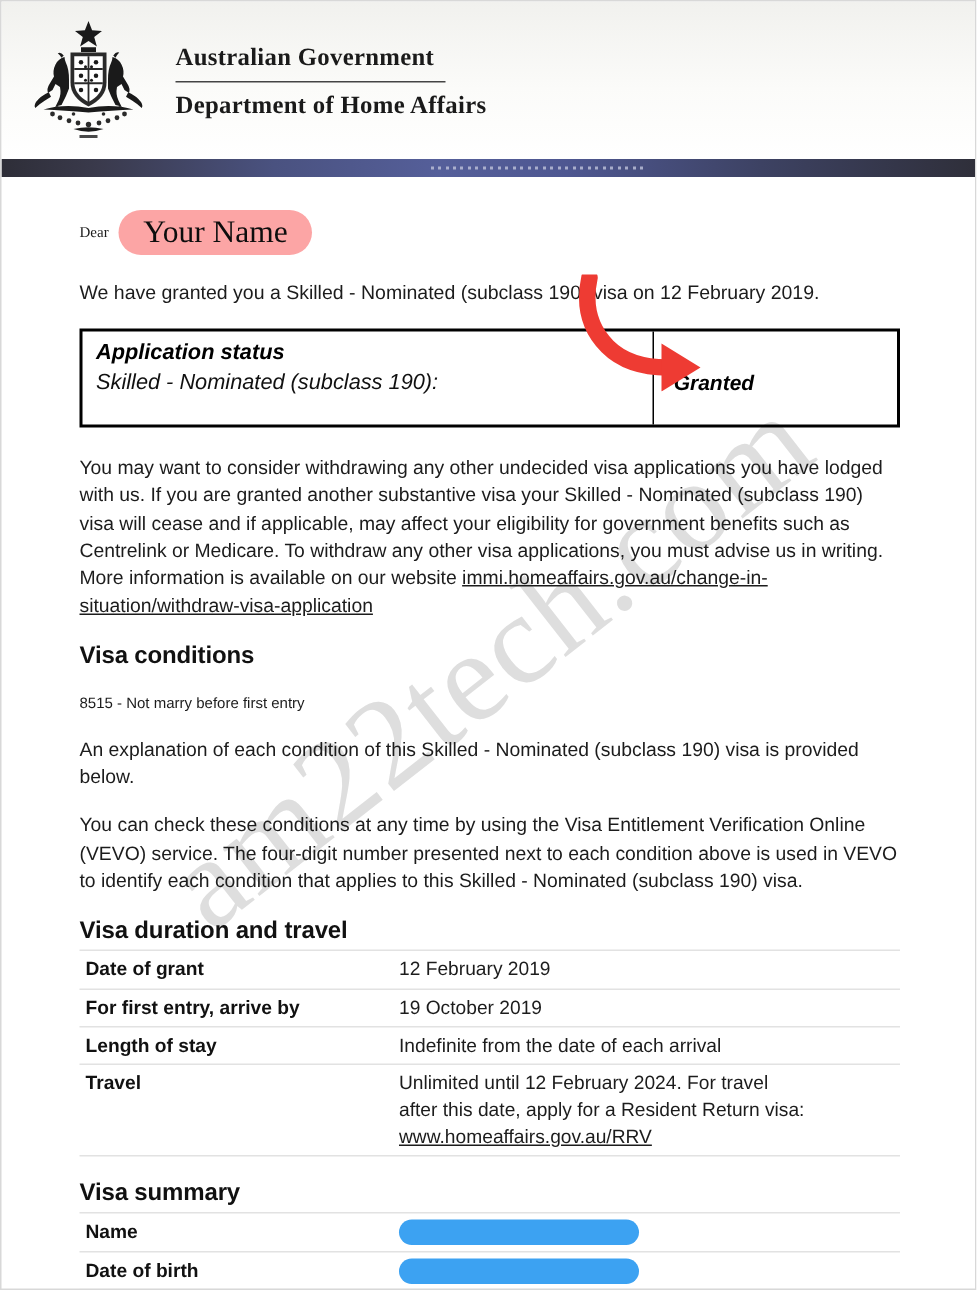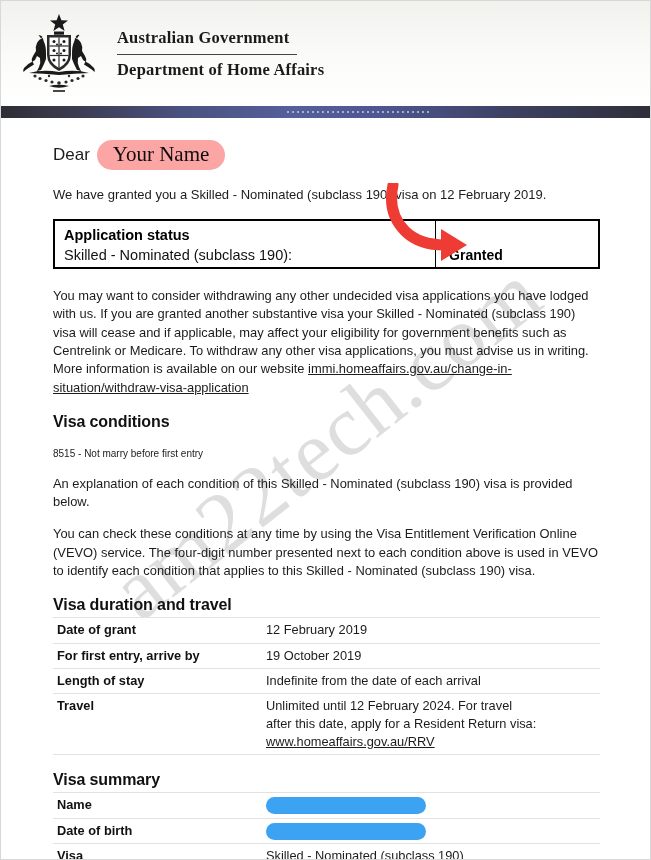--- a/index.html
+++ b/index.html
@@ -112,22 +112,23 @@
     z-index: 10;
   }
 
   .salutation {
     display: flex;
     align-items: center;
     gap: 7px;
     margin-bottom: 16px;
   }
   .salutation .dear {
-    font-size: 17px;
-    color: #1c1c1c;
+    font-size: 10px;
+    color: #1c1c1c;
+    font-family: Liberation Serif, serif;
   }
   .name-pill {
     background: #fca5a5;
     border-radius: 20px;
     padding: 2px 16px 4px 16px;
     font-family: "Liberation Serif", serif;
     font-size: 21px;
     color: #0d0d0d;
     line-height: 1.15;
   }
@@ -137,22 +138,23 @@
     color: #1c1c1c;
     line-height: 1.45;
     margin: 0 0 14px 0;
   }
 
   
   .status-box {
     position: relative;
     border: 2px solid #000;
     margin: 0 0 18px 0;
-    height: 50px;
+    height: 66px;
     box-sizing: border-box;
+    font-style: italic;
   }
   .status-divider {
     position: absolute;
     left: 70%;
     top: 0;
     bottom: 0;
     width: 1px;
     background: #000;
   }
   .status-inner {

